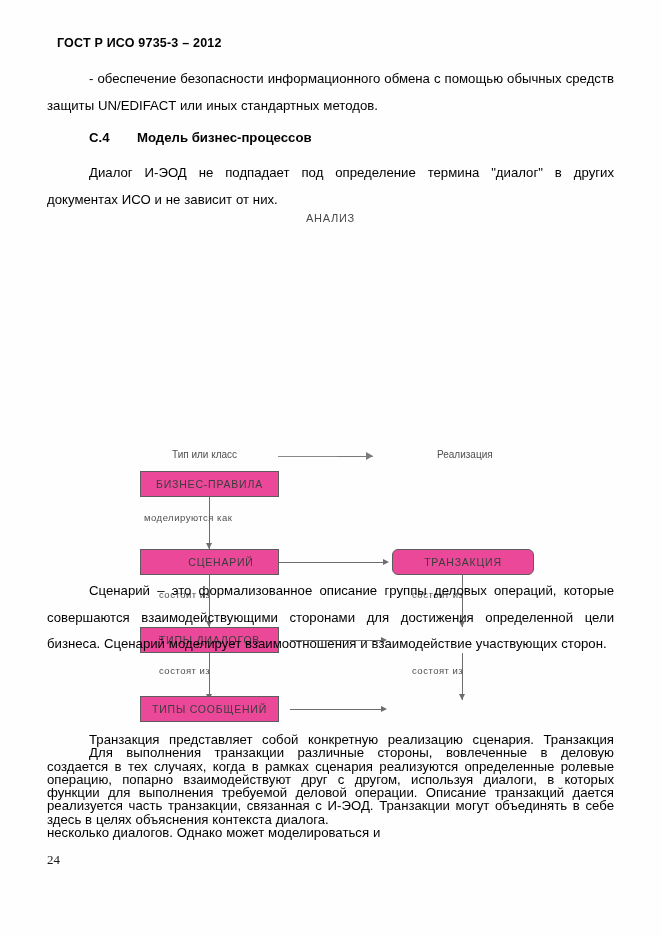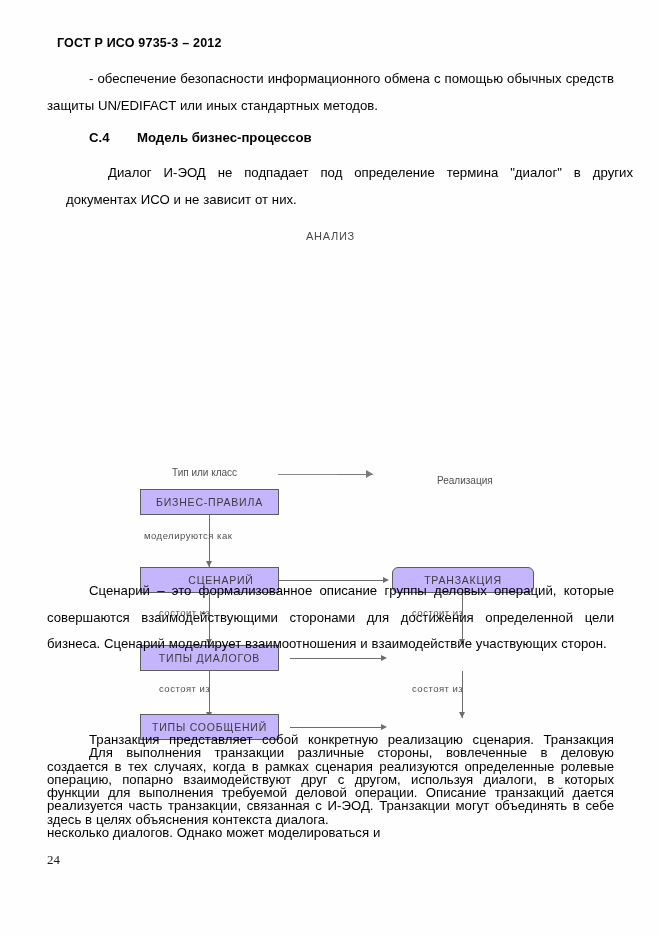--- a/index.html
+++ b/index.html
@@ -59,39 +59,38 @@
   }
   .sec-head .num { display: inline-block; width: 48px; }
 
   
   .figure {
     position: absolute;
     left: 0;
     top: 212px;
     width: 661px;
     height: 325px;
-    margin-top: 18px;
   }
   .fig-title {
     position: absolute;
     left: 0; top: 0;
     width: 661px;
     text-align: center;
     font-size: 11px;
     color: #4a4a4a;
     letter-spacing: 0.7px;
   }
   .axis-label {
     position: absolute;
     font-size: 10px;
     color: #4f4f4f;
     white-space: nowrap;
   }
   .axis-left  { left: 172px; top: 237px; }
-  .axis-right { left: 437px; top: 245px; }
+  .axis-right { left: 437px; top: 237px; }
 
   
   .axis-rule {
     position: absolute;
     left: 278px;
     top: 244px;
     width: 95px;
     height: 1px;
     background: #8a8a8a;
   }
@@ -104,21 +103,21 @@
     border-top: 4px solid transparent;
     border-bottom: 4px solid transparent;
     border-left: 7px solid #7a7a7a;
   }
 
   
   .node {
     position: absolute;
     box-sizing: border-box;
     border: 1.4px solid #5d5d5d;
-    background: #c4b5fd;
+    background: #ec4899;
     font-size: 10.5px;
     color: #3c3c3c;
     letter-spacing: 0.8px;
     display: flex;
     align-items: center;
     justify-content: center;
     text-align: center;
     white-space: nowrap;
     height: 26px;
   }
@@ -186,21 +185,21 @@
   <div class="doc-header">ГОСТ Р ИСО 9735-3 – 2012</div>
 
   <div class="col" style="top: 66px;">
     <p class="body">- обеспечение безопасности информационного обмена с помощью обычных средств защиты UN/EDIFACT или иных стандартных методов.</p>
   </div>
 
   <div class="sec-head" style="top: 130px;">
     <span class="num">С.4</span><span>Модель бизнес-процессов</span>
   </div>
 
-  <div class="col" style="top: 160px; margin-left: 19px;">
+  <div class="col" style="top: 160px;">
     <p class="body">Диалог И-ЭОД не подпадает под определение термина "диалог" в других документах ИСО и не зависит от них.</p>
   </div>
 
   <div class="figure">
 
     <div class="fig-title">АНАЛИЗ</div>
 
     <div class="axis-label axis-left">Тип или класс</div>
     <div class="axis-label axis-right">Реализация</div>
 

